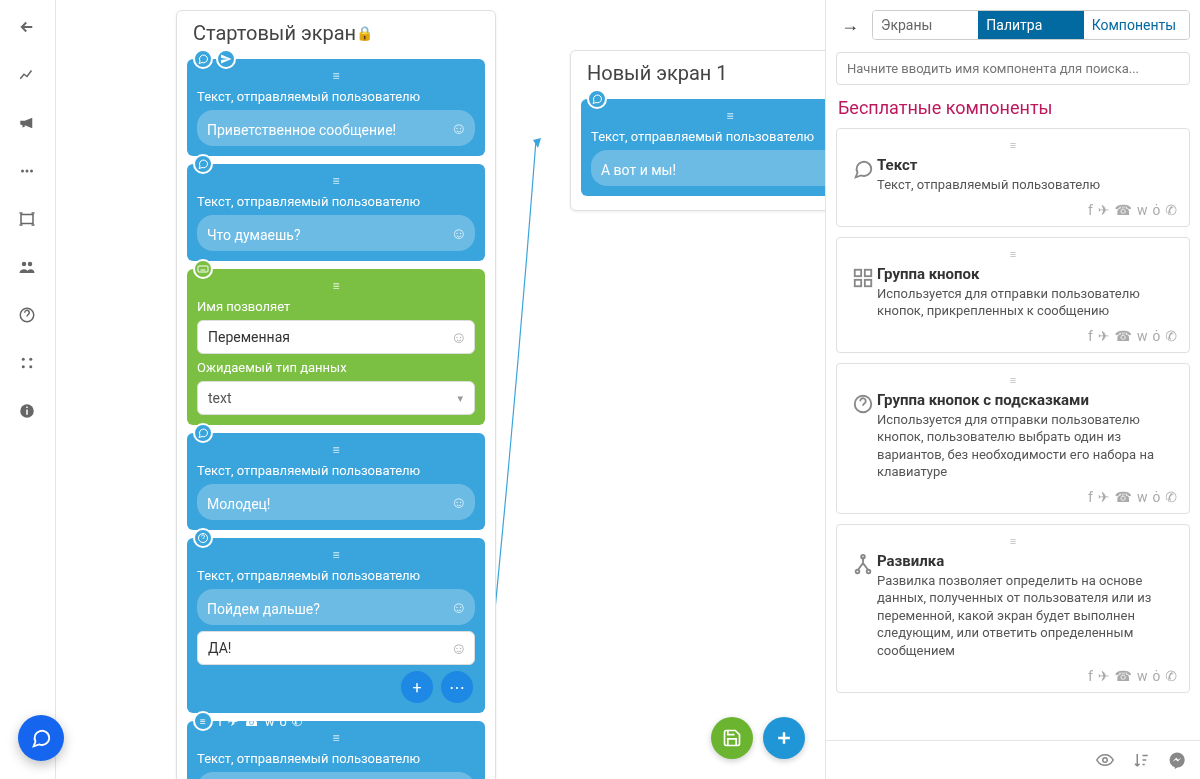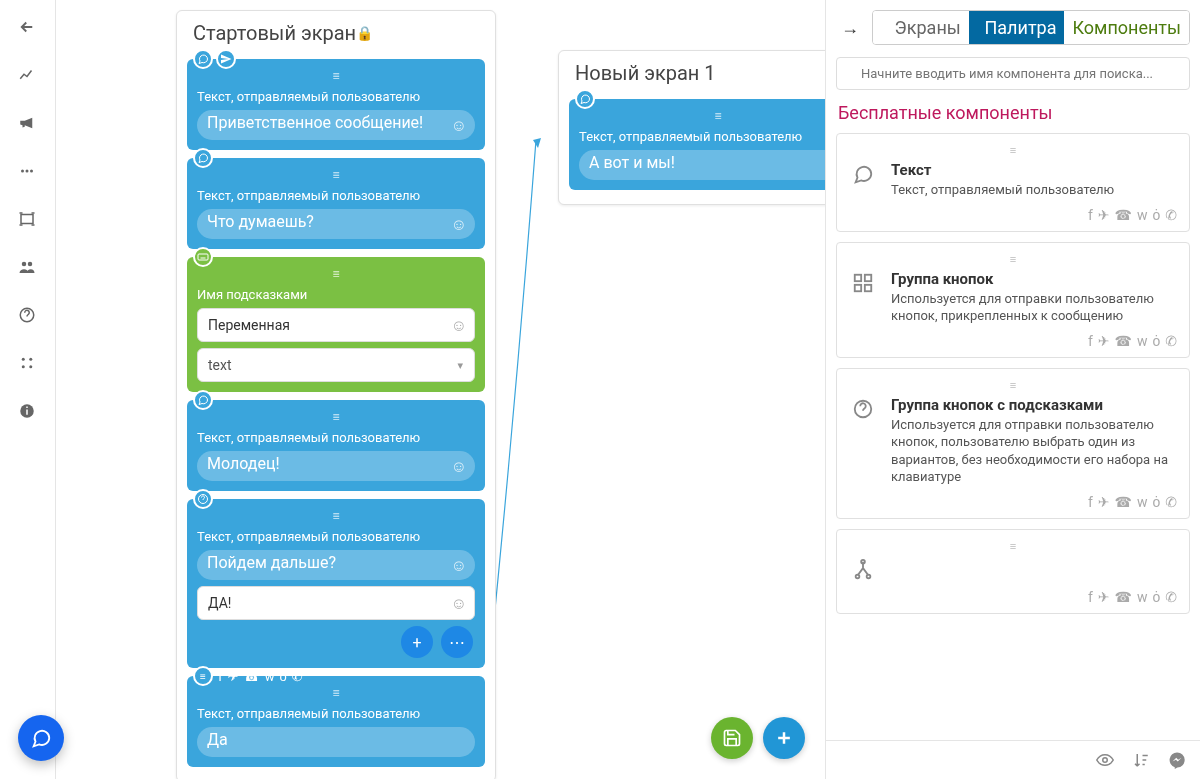--- a/index.html
+++ b/index.html
@@ -14,49 +14,49 @@
 .lock-icon{color:#999;font-size:14px}
 .screen-body{padding:8px 10px 14px;display:flex;flex-direction:column;gap:8px}
 .block{border-radius:6px;position:relative;padding:8px 10px 10px}
 .block-blue{background:#3aa5dc}
 .block-green{background:#7bc043}
 .block .badge-row{position:absolute;top:-10px;left:6px;display:flex;gap:3px}
 .badge{width:20px;height:20px;border-radius:50%;background:#3aa5dc;border:2px solid #fff;display:flex;align-items:center;justify-content:center;color:#fff;font-size:10px}
 .badge.green{background:#7bc043}
 .block-handle{display:flex;justify-content:center;color:rgba(255,255,255,.8);font-size:12px;padding:2px 0 6px;cursor:move}
 .block-label{color:#fff;font-size:13px;margin-bottom:6px}
-.block-input{width:100%;background:rgba(255,255,255,.25);border:none;border-radius:16px;padding:3px 36px 8px 10px;color:#fff;font-size:16px}
+.block-input{width:100%;background:rgba(255,255,255,.25);border:none;border-radius:16px;padding:12px 36px 8px 10px;color:#fff;font-size:14px}
 .block-input::placeholder{color:rgba(255,255,255,.85)}
 .block-input-white{width:100%;background:#fff;border:1px solid #ddd;border-radius:6px;padding:8px 36px 8px 10px;color:#333;font-size:14px}
 .input-wrap{position:relative;margin-bottom:6px}
 .input-wrap:last-child{margin-bottom:0}
 .smile-icon{position:absolute;right:8px;top:50%;transform:translateY(-50%);color:rgba(255,255,255,.8);font-size:16px}
 .smile-icon.dark{color:#aaa}
 .select-white{width:100%;background:#fff;border:1px solid #ddd;border-radius:6px;padding:8px 10px;color:#555;font-size:14px;appearance:none;position:relative}
 .select-wrap{position:relative}
 .select-wrap::after{content:"▾";position:absolute;right:12px;top:50%;transform:translateY(-50%);color:#999;pointer-events:none;font-size:11px}
 .fab-row{position:absolute;bottom:10px;right:12px;display:flex;gap:8px}
 .fab{width:32px;height:32px;border-radius:50%;display:flex;align-items:center;justify-content:center;color:#fff;cursor:pointer;font-size:16px}
 .fab.blue{background:#1e88e5}
 .social-row{display:flex;gap:5px;align-items:center;position:absolute;top:-10px;left:6px}
 .social-row .s{color:#fff;font-size:13px}
 .right-panel{width:375px;border-left:1px solid #e5e5e5;background:#fff;display:flex;flex-direction:column}
 .panel-top{display:flex;align-items:center;gap:8px;padding:10px 10px 0}
 .toggle-arrow{width:28px;height:28px;display:flex;align-items:center;justify-content:center;cursor:pointer;color:#333;font-size:18px;font-weight:bold}
 .tabs{display:flex;border:1px solid #ccc;border-radius:4px;overflow:hidden;flex:1}
-.tab{flex:1;text-align:right;padding:6px 8px;font-size:18px;color:#666;cursor:pointer;background:#fff}
+.tab{flex:1;text-align:left;padding:6px 8px;font-size:14px;color:#666;cursor:pointer;background:#fff}
 .tab.active{background:#0369a1;color:#fff}
-.tab.disabled{color:#4d7c0f}
+.tab.disabled{color:#0369a1}
 .search-wrap{padding:12px 10px}
-.search-input{width:100%;border:1px solid #ddd;border-radius:4px;padding:8px 24px;font-size:13px;color:#555}
+.search-input{width:100%;border:1px solid #ddd;border-radius:4px;padding:8px 10px;font-size:13px;color:#555}
 .section-title{font-size:18px;font-weight:400;color:#be185d;padding:0 12px 10px}
 .component-list{flex:1;overflow-y:auto;padding:0 10px 10px;display:flex;flex-direction:column;gap:10px}
 .component-card{border:1px solid #e0e0e0;border-radius:4px;padding:10px 12px 8px;position:relative;cursor:grab}
 .component-card .handle{text-align:center;color:#bbb;font-size:11px;margin-bottom:4px}
-.component-body{display:flex;gap:14px;align-items:flex-start}
+.component-body{display:flex;align-items:flex-start}
 .component-icon{width:28px;flex-shrink:0;color:#888;display:flex;justify-content:center;margin-top:2px}
 .component-text{flex:1}
 .component-title{font-size:15px;font-weight:700;color:#333;margin-bottom:2px}
 .component-desc{font-size:13px;color:#555;line-height:1.35}
 .component-social{display:flex;justify-content:flex-end;gap:5px;margin-top:8px;color:#aaa;font-size:14px}
 .bottom-bar{border-top:1px solid #e5e5e5;padding:10px 14px;display:flex;justify-content:flex-end;gap:18px;color:#888}
 .bottom-bar svg,.bottom-bar span{cursor:pointer}
 .chat-bubble{position:absolute;bottom:18px;left:18px;width:46px;height:46px;border-radius:50%;background:#1565ef;display:flex;align-items:center;justify-content:center;color:#fff;box-shadow:0 4px 12px rgba(0,0,0,.25);cursor:pointer}
 .big-fab{position:absolute;width:42px;height:42px;border-radius:50%;display:flex;align-items:center;justify-content:center;color:#fff;font-size:20px;cursor:pointer;box-shadow:0 2px 6px rgba(0,0,0,.2)}
 .big-fab.save{background:#6ab42f;right:72px;bottom:20px}
@@ -181,22 +181,23 @@
           <div class="block block-green">
             <div class="badge-row">
               <span class="badge green">
                 <svg width="12" height="12" viewBox="0 0 24 24" fill="none" stroke="currentColor" stroke-width="2">
                   <rect x="2" y="6" width="20" height="12" rx="2"></rect>
                   <path d="M6 10h.01M10 10h.01M14 10h.01M18 10h.01M7 14h10"></path>
                 </svg>
               </span>
             </div>
             <div class="block-handle">≡</div>
-            <div class="block-label">Имя подсказками</div>
+            <div class="block-label">Имя позволяет</div>
             <div class="input-wrap"><input class="block-input-white" value="Переменная" style=""><span class="smile-icon dark">☺</span></div>
+            <div class="block-label">Ожидаемый тип данных</div>
             <div class="select-wrap"><select class="select-white"><option>text</option></select></div>
           </div>
           <div class="block block-blue">
             <div class="badge-row">
               <span class="badge">
                 <svg width="12" height="12" viewBox="0 0 24 24" fill="none" stroke="currentColor" stroke-width="2">
                   <path d="M21 12a8 8 0 01-11 7l-6 2 2-5a8 8 0 1115-4z"></path>
                 </svg>
               </span>
             </div>
@@ -232,21 +233,21 @@
               <span class="s">w</span>
               <span class="s">ȯ</span>
               <span class="s">✆</span>
             </div>
             <div class="block-handle">≡</div>
             <div class="block-label">Текст, отправляемый пользователю</div>
             <div class="input-wrap"><input class="block-input" value="Да" style=""></div>
           </div>
         </div>
       </div>
-      <div class="screen-card" style="left: 502px; top: 50px; width: 320px;">
+      <div class="screen-card" style="left: 514px; top: 50px; width: 320px;">
         <div class="screen-header">
           <span class="screen-title">Новый экран 1</span>
         </div>
         <div class="screen-body">
           <div class="block block-blue">
             <div class="badge-row">
               <span class="badge">
                 <svg width="12" height="12" viewBox="0 0 24 24" fill="none" stroke="currentColor" stroke-width="2">
                   <path d="M21 12a8 8 0 01-11 7l-6 2 2-5a8 8 0 1115-4z"></path>
                 </svg>
@@ -353,20 +354,24 @@
         <div class="component-card">
           <div class="handle">≡</div>
           <div class="component-body">
             <div class="component-icon">
               <svg width="22" height="22" viewBox="0 0 24 24" fill="none" stroke="currentColor" stroke-width="2">
                 <path d="M12 3v7M12 10l-6 8M12 10l6 8"></path>
                 <circle cx="12" cy="3" r="2"></circle>
                 <circle cx="6" cy="19" r="2"></circle>
                 <circle cx="18" cy="19" r="2"></circle>
               </svg>
+            </div>
+            <div class="component-text">
+              <div class="component-title">Развилка</div>
+              <div class="component-desc">Развилка позволяет определить на основе данных, полученных от пользователя или из переменной, какой экран будет выполнен следующим, или ответить определенным сообщением</div>
             </div>
           </div>
           <div class="component-social">
             <span>f</span>
             <span>✈</span>
             <span>☎</span>
             <span>w</span>
             <span>ȯ</span>
             <span>✆</span>
           </div>

